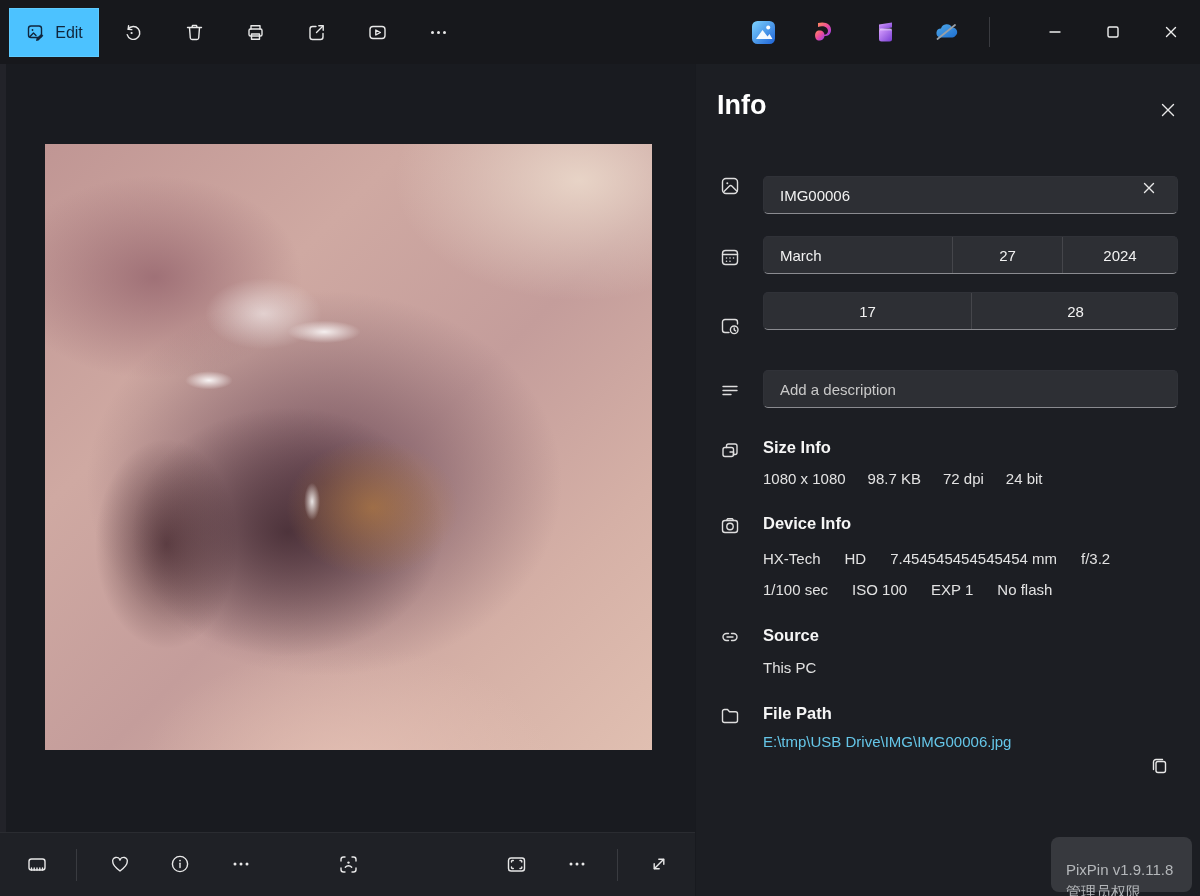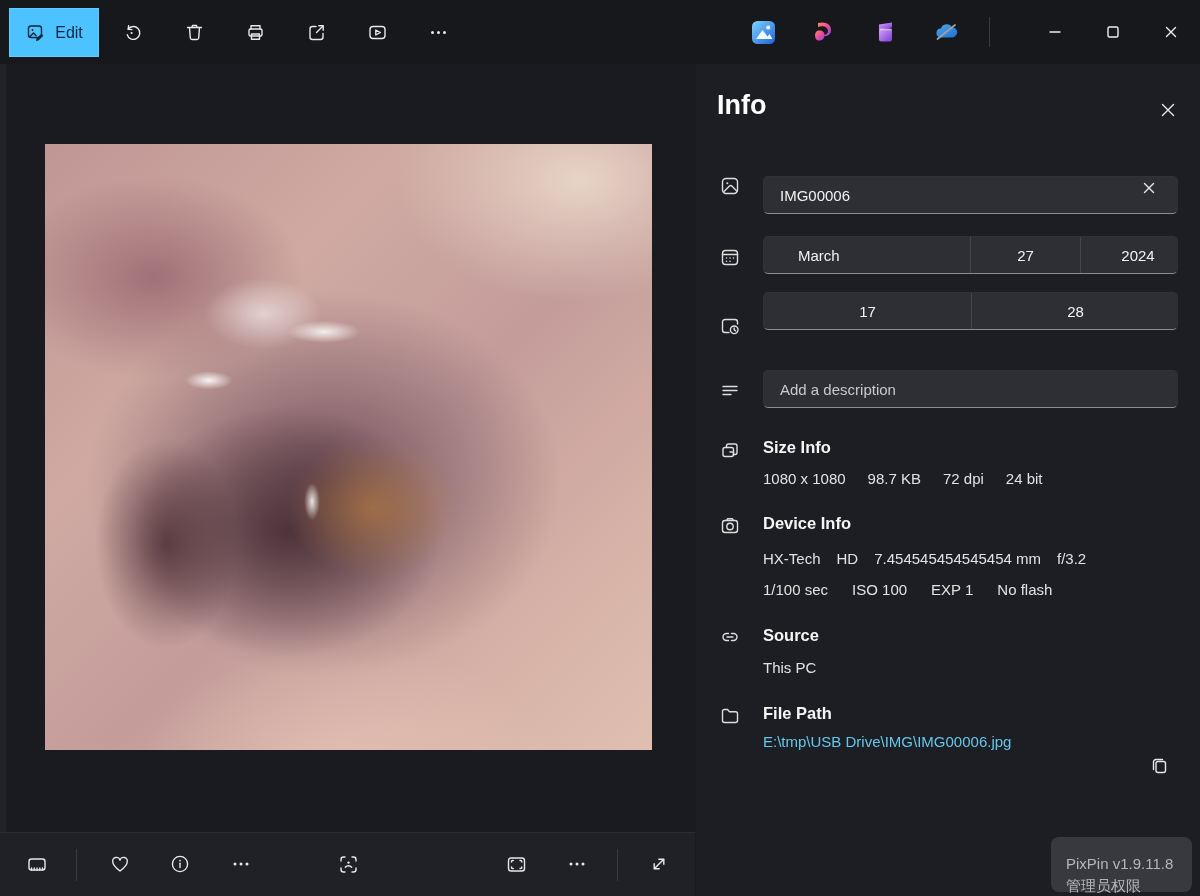--- a/index.html
+++ b/index.html
@@ -70,21 +70,21 @@
     border-left:1px solid #45464b; cursor:pointer; }
   .seg:first-child { border-left:none; }
   .seg.left { justify-content:flex-start; padding-left:16px; }
   .sect-head { position:absolute; left:67px; font-size:16.5px; font-weight:700; color:#f5f5f5; }
   .sect-vals { position:absolute; left:67px; display:flex; gap:22px; font-size:15px; color:#e2e2e2; white-space:nowrap; }
   .link-text { color:#65c6e8; cursor:pointer;text-align:center; }
   .copy-btn { position:absolute; left:443px; top:681px; }
 
   
   .watermark { position:absolute; left:1051px; top:837px; width:141px; height:55px;
-    background:rgba(88,90,95,.45); border-radius:8px; padding:16px 10px 5px 15px;
+    background:rgba(88,90,95,.45); border-radius:8px; padding:22px 10px 5px 15px;
     color:#b4b7ba; font-size:15px; line-height:22px; }
 
   svg { display:block; }
   svg.st { fill:none; stroke:currentColor; stroke-width:1.4; stroke-linecap:round; stroke-linejoin:round; }
 </style>
 </head>
 <body>
 
 <div class="app">
 
@@ -311,21 +311,21 @@
       <svg class="st" width="22" height="22" viewBox="0 0 22 22">
         <rect x="3.5" y="4.5" width="15" height="14" rx="3"></rect>
           <path d="M3.5 8.5 h15"></path>
         <circle cx="7.5" cy="12" r="0.8" fill="currentColor" stroke="none"></circle>
         <circle cx="11" cy="12" r="0.8" fill="currentColor" stroke="none"></circle>
         <circle cx="14.5" cy="12" r="0.8" fill="currentColor" stroke="none"></circle>
         <circle cx="7.5" cy="15.2" r="0.8" fill="currentColor" stroke="none"></circle>
         <circle cx="11" cy="15.2" r="0.8" fill="currentColor" stroke="none"></circle>
       </svg>
     </span>
-    <div class="field seg-grid" style="top:172px; grid-template-columns:188px 110px 115px;padding-left:18px;">
+    <div class="field seg-grid" style="top:172px; grid-template-columns:188px 110px 115px;">
       <div class="seg left">March</div>
       <div class="seg">27</div>
       <div class="seg">2024</div>
     </div>
 
     <span class="row-icon" style="top:251px">
       <svg class="st" width="22" height="22" viewBox="0 0 22 22">
         <path d="M18.5 9 V7 a2.5 2.5 0 0 0-2.5-2.5 H6 A2.5 2.5 0 0 0 3.5 7 v8 A2.5 2.5 0 0 0 6 17.5 h4"></path>
         <circle cx="15.2" cy="14.8" r="3.8"></circle>
           <path d="M15.2 13 v1.9 l1.4 .9"></path>
@@ -359,21 +359,21 @@
     </div>
 
     <span class="row-icon" style="top:451px">
       <svg class="st" width="22" height="22" viewBox="0 0 22 22">
         <rect x="3.5" y="5.5" width="15" height="12" rx="2.5"></rect>
         <path d="M7.5 5.5 l1-1.7 h5 l1 1.7"></path>
         <circle cx="11" cy="11.5" r="3.2"></circle>
       </svg>
     </span>
     <div class="sect-head" style="top:450px">Device Info</div>
-    <div class="sect-vals" style="top:486px; gap:16px;">
+    <div class="sect-vals" style="top:486px; gap:24px;">
       <span>HX-Tech</span>
       <span>HD</span>
       <span>7.454545454545454 mm</span>
       <span>f/3.2</span>
     </div>
     <div class="sect-vals" style="top:517px; gap:24px;">
       <span>1/100 sec</span>
       <span>ISO 100</span>
       <span>EXP 1</span>
       <span>No flash</span>

